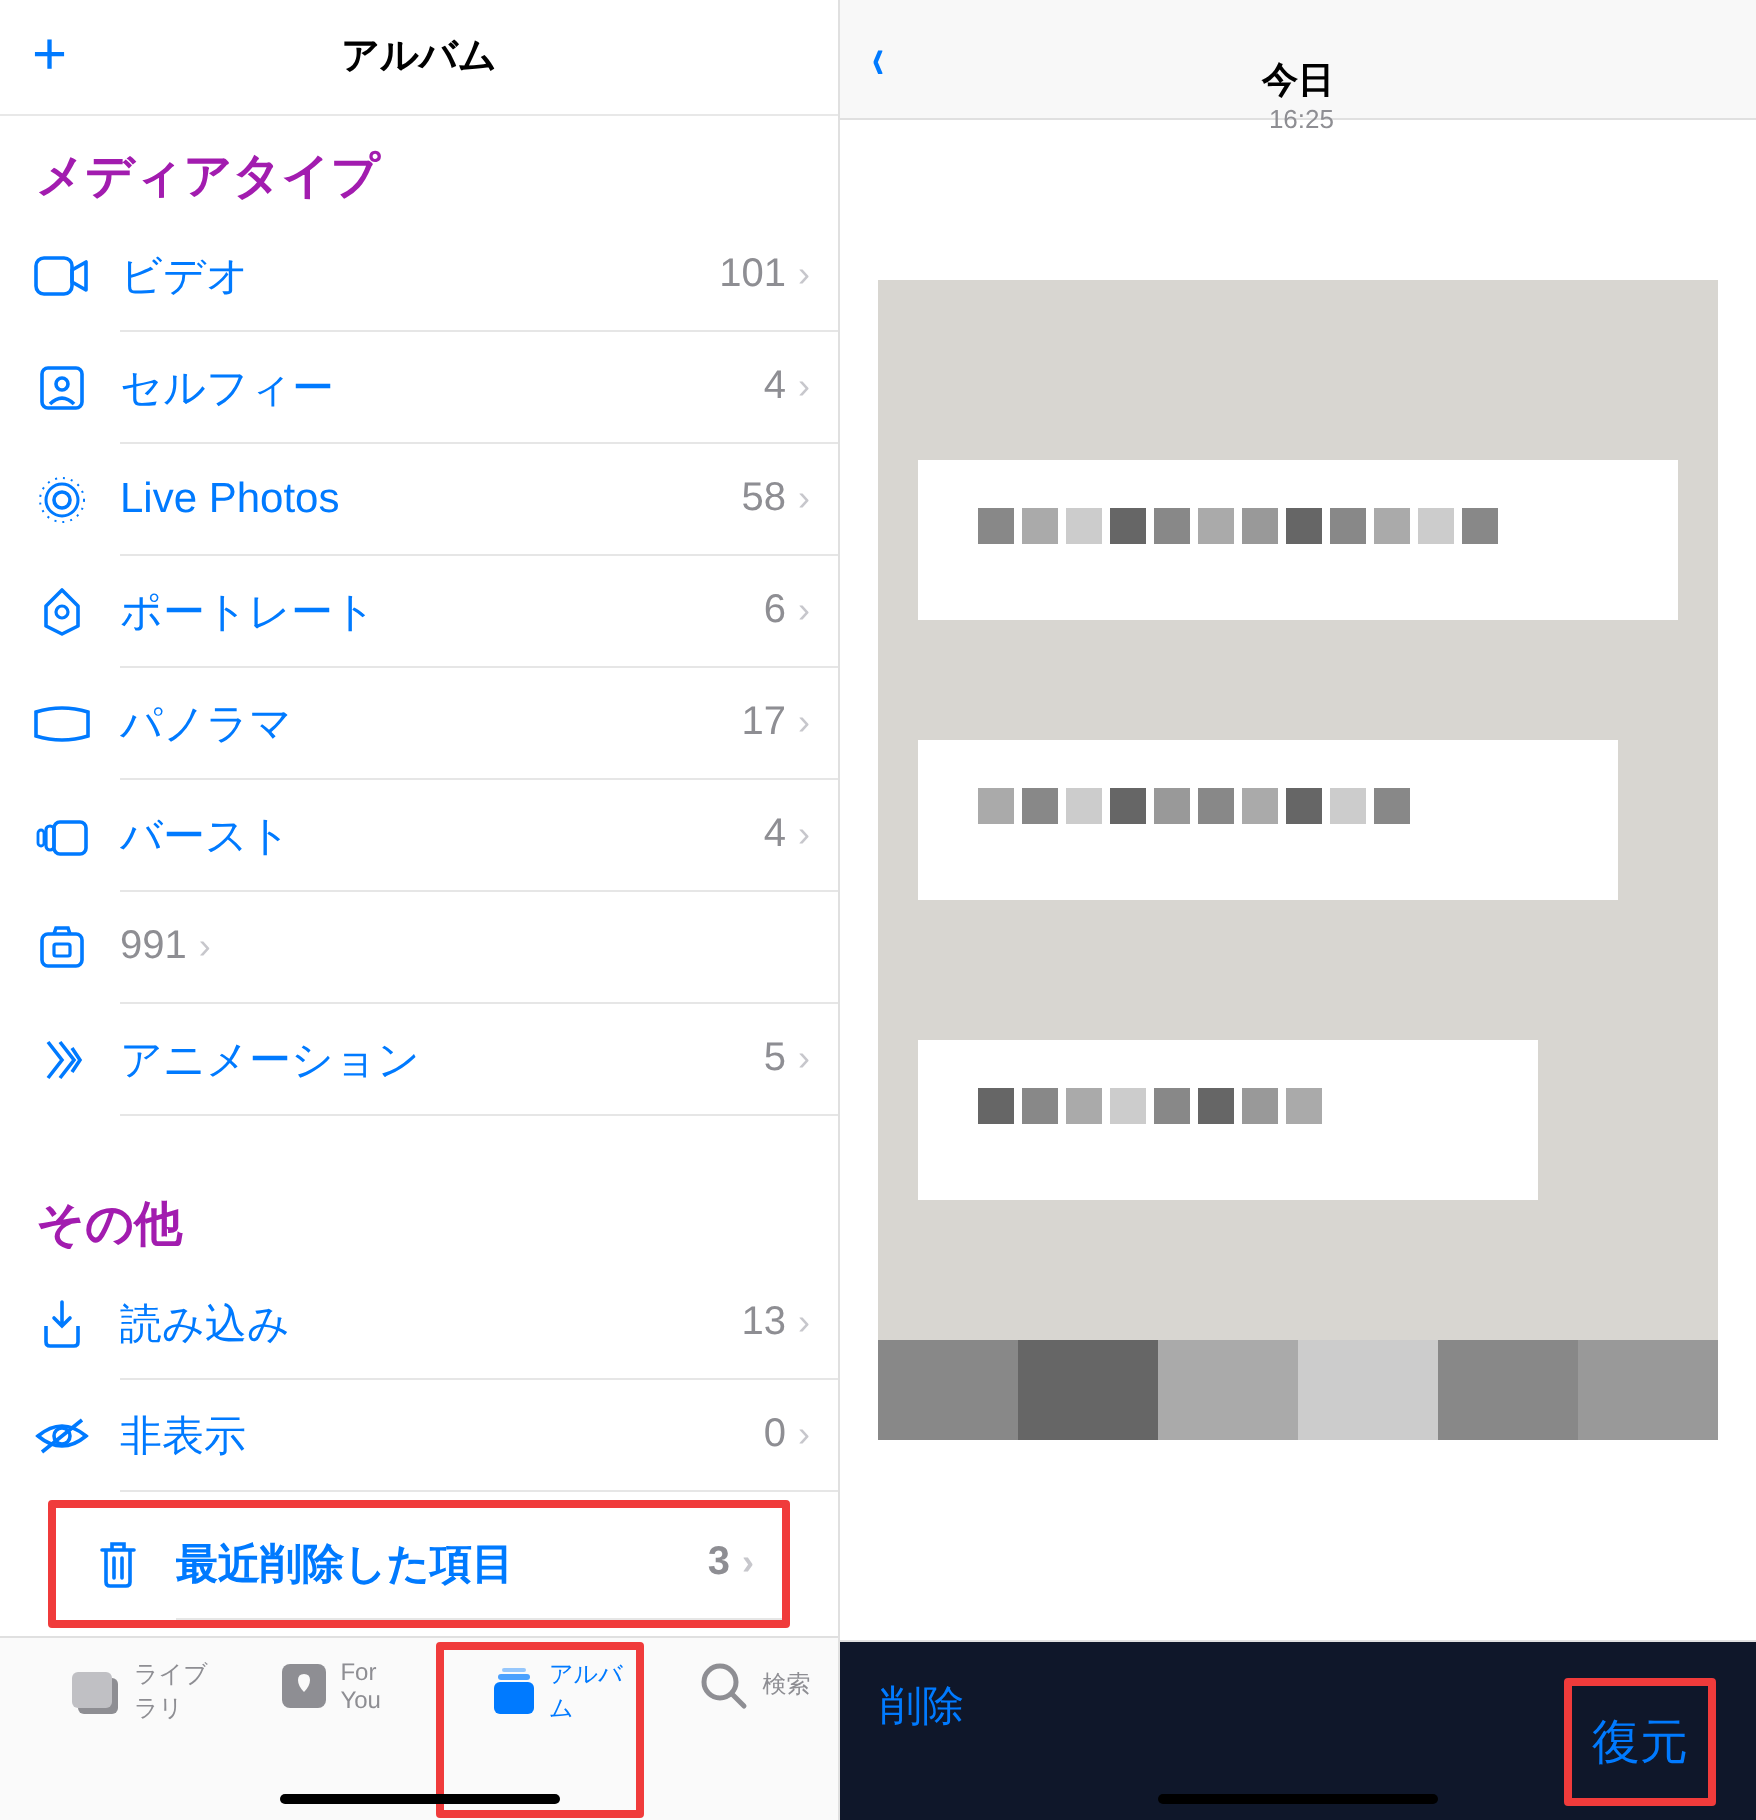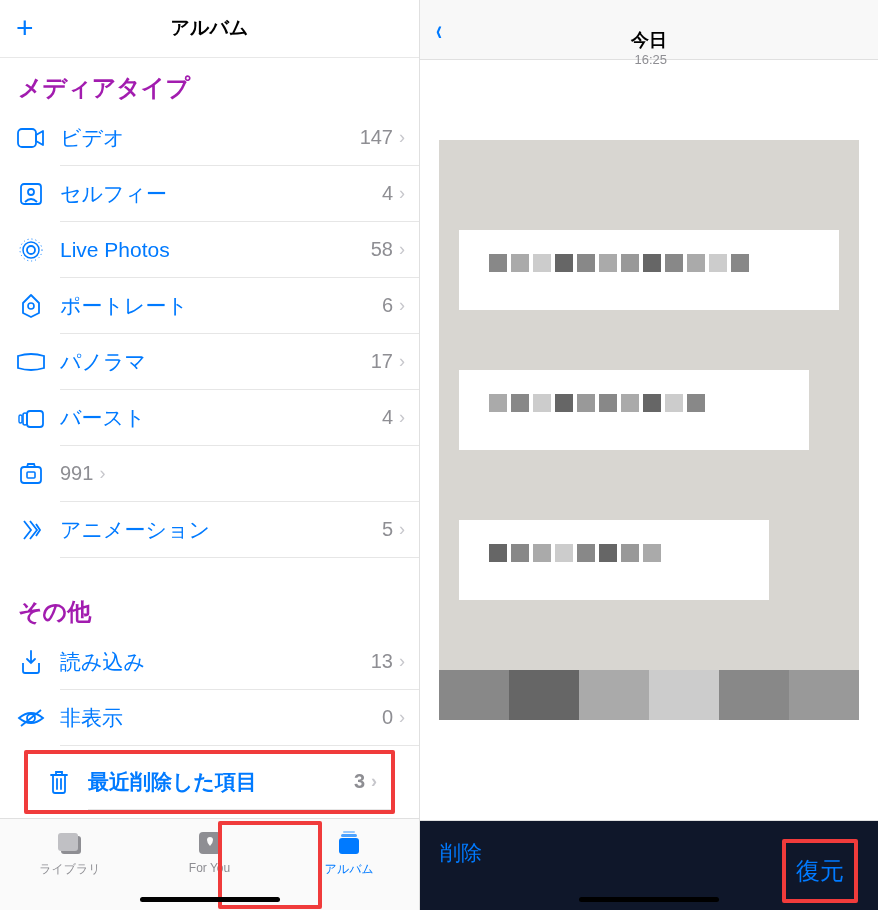--- a/index.html
+++ b/index.html
@@ -97,24 +97,25 @@
       border-top: 1px solid #e0e0e0;
       display: flex;
       align-items: flex-start;
       padding-top: 10px;
       background: #fafafa;
       position: relative;
     }
     .tab {
       flex: 1;
       display: flex;
-      flex-direction: column;
+      flex-direction: row;
       align-items: center;
       gap: 4px;
       color: #8e8e93;
+      padding-left: 33px;
     }
     .tab.active { color: #007aff; }
     .tab-icon { width: 30px; height: 28px; display: flex; align-items:center; justify-content:center; }
     .tab-label { font-size: 12px; }
     .tab-highlight {
       position: absolute;
       border: 4px solid #f03b3b;
       width: 104px;
       height: 88px;
       left: 218px;
@@ -215,21 +216,21 @@
     <div class="section-header">メディアタイプ</div>
 
     <div class="list-row">
       <div class="row-icon">
         <svg width="28" height="20" viewBox="0 0 28 20">
             <rect x="1" y="1" width="18" height="18" rx="4" fill="none" stroke="#007aff" stroke-width="1.8"></rect>
             <path d="M19 7 L26 3 L26 17 L19 13 Z" fill="none" stroke="#007aff" stroke-width="1.8" stroke-linejoin="round"></path>
           </svg>
       </div>
       <div class="row-label">ビデオ</div>
-      <div class="row-count">147</div>
+      <div class="row-count">101</div>
       <div class="row-chevron">›</div>
     </div>
 
     <div class="list-row">
       <div class="row-icon">
         <svg width="24" height="24" viewBox="0 0 24 24">
             <rect x="2" y="2" width="20" height="20" rx="3" fill="none" stroke="#007aff" stroke-width="1.8"></rect>
             <circle cx="12" cy="10" r="3" fill="none" stroke="#007aff" stroke-width="1.8"></circle>
             <path d="M6 20 Q12 14 18 20" fill="none" stroke="#007aff" stroke-width="1.8"></path>
           </svg>
@@ -380,20 +381,29 @@
     <div class="tab active">
       <div class="tab-icon">
         <svg width="28" height="26" viewBox="0 0 28 26">
             <rect x="4" y="8" width="20" height="16" rx="3" fill="#007aff"></rect>
             <rect x="6" y="4" width="16" height="3" rx="1.5" fill="#007aff" opacity="0.7"></rect>
             <rect x="8" y="1" width="12" height="2" rx="1" fill="#007aff" opacity="0.4"></rect>
           </svg>
       </div>
       <div class="tab-label">アルバム</div>
     </div>
+    <div class="tab">
+      <div class="tab-icon">
+        <svg width="26" height="26" viewBox="0 0 26 26">
+            <circle cx="11" cy="11" r="8" fill="none" stroke="#8e8e93" stroke-width="2.5"></circle>
+            <line x1="17" y1="17" x2="23" y2="23" stroke="#8e8e93" stroke-width="2.5" stroke-linecap="round"></line>
+          </svg>
+      </div>
+      <div class="tab-label">検索</div>
+    </div>
     <div class="tab-highlight redbox"></div>
     <div class="home-indicator"></div>
   </div>
 </div>
 
 <div class="panel right-panel">
   <div class="right-header">
     <div class="back-chevron">‹</div>
     <div class="right-title-block">
       <div class="right-title">今日</div>

